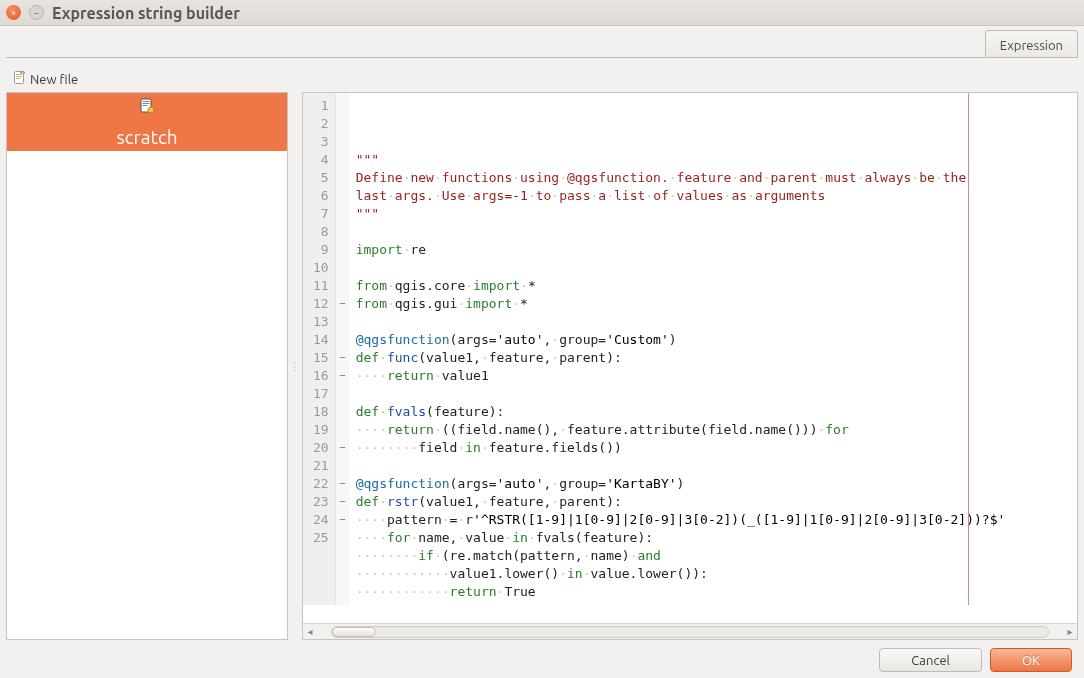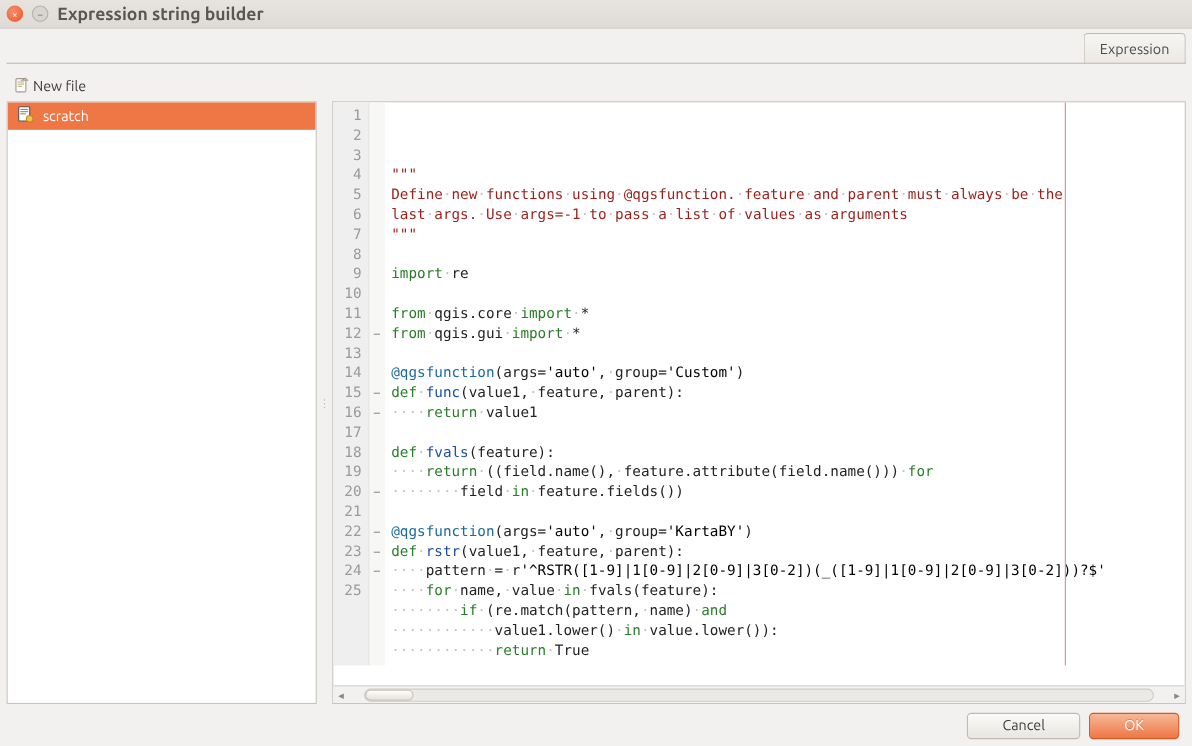--- a/index.html
+++ b/index.html
@@ -25,21 +25,21 @@
   
   .toolrow { display: flex; margin-top: 6px; }
   .toolrow .left-tool, .toolrow .right-tool { display: flex; align-items: flex-end; gap: 2px; padding: 6px 6px; }
   .toolrow .left-tool { width: 282px; }
   .toolrow .right-tool { flex: 1; }
   .icon-box { width: 16px; height: 16px; display: inline-flex; align-items: center; justify-content: center; }
 
   
   .split { flex: 1; display: flex; gap: 4px; min-height: 0; }
   .sidebar { width: 282px; border: 1px solid #c9c4bd; background: #fff; overflow: auto; }
-  .file-item { display: flex; align-items: center; gap: 8px; padding: 3px 8px; color: #fff; background: #ef7645; font-size: 13px; }
+  .file-item { display: flex; align-items: center; gap: 8px; padding: 3px 8px; color: #fff; background: #ef7645; font-size: 19px; flex-direction: column; }
   .file-item svg { flex: none; }
 
   .editor-wrap { flex: 1; display: flex; flex-direction: column; border: 1px solid #c9c4bd; background: #fff; min-width: 0; }
   .editor-scroll { flex: 1; overflow: hidden; position: relative; }
   .code-area { display: flex; font-family: "DejaVu Sans Mono","Consolas",monospace; font-size: 13px; line-height: 18px; white-space: pre; position: relative; }
   .gutter { background: #efefef; color: #9a9a9a; text-align: right; padding: 4px 6px 4px 10px; user-select: none; border-right: 1px solid #e4e2df; }
   .gutter .ln { display: block; height: 18px; }
   .fold-gutter { width: 14px; background: #f7f7f5; padding-top: 4px; }
   .fold-gutter .fm { display: block; height: 18px; text-align: center; color: #888; font-size: 11px; }
   .code { padding: 4px 8px 4px 6px; position: relative; flex: 1; min-width: 0; }

